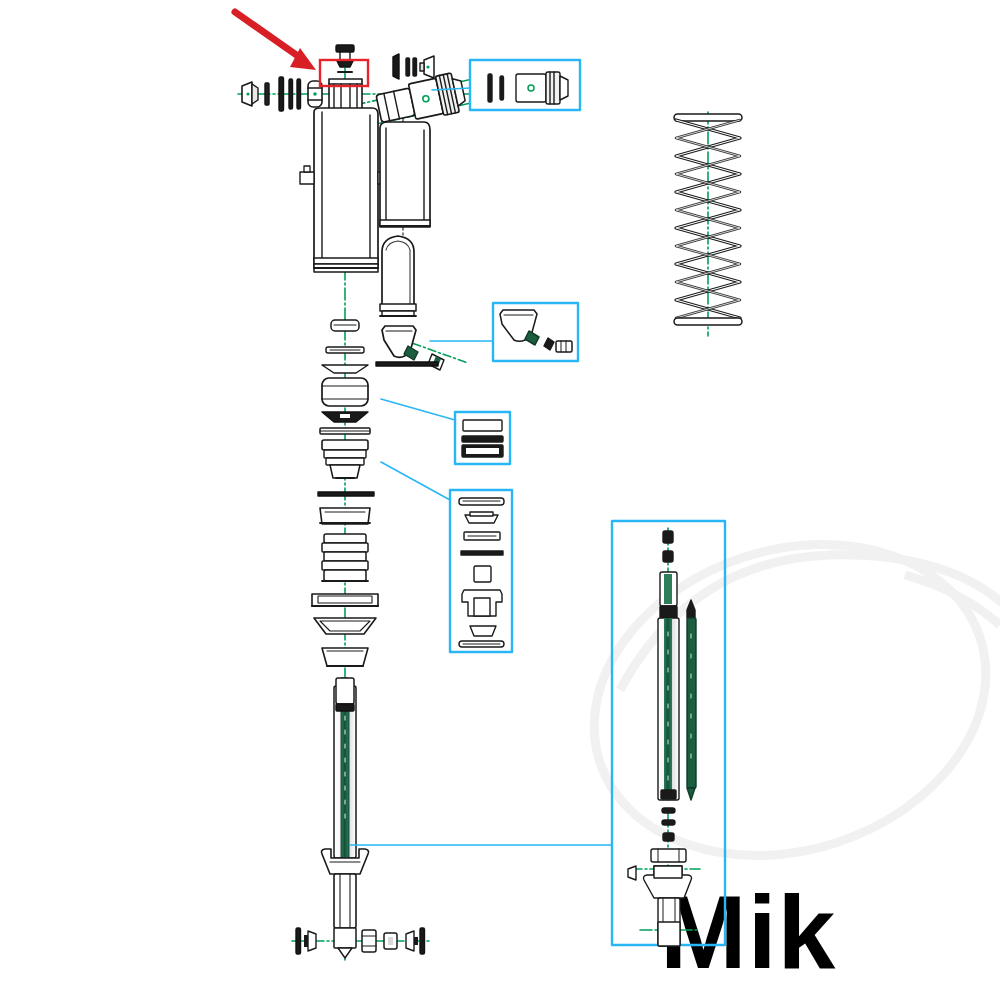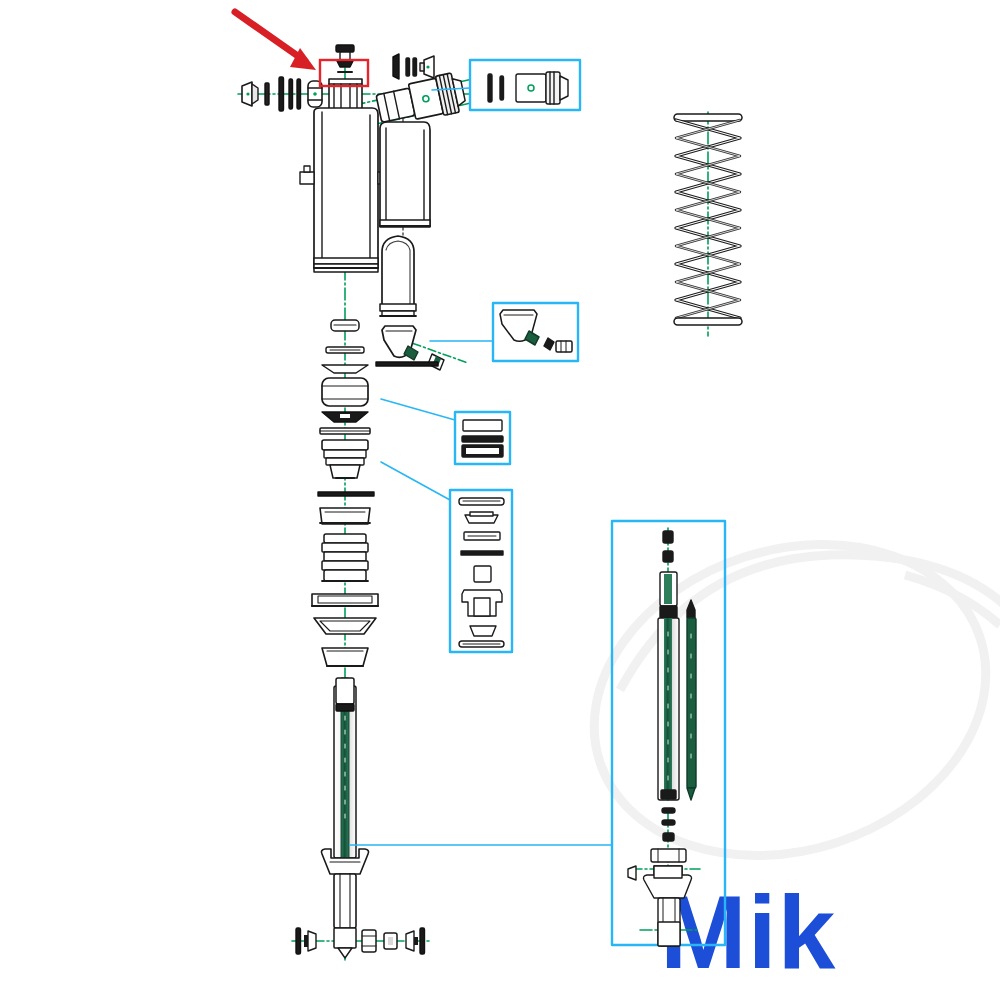--- a/index.html
+++ b/index.html
@@ -25,21 +25,21 @@
   .wm {
     position: absolute;
     pointer-events: none;
     user-select: none;
   }
   #watermark-text {
     left: 660px;
     top: 880px;
     font-size: 104px;
     font-weight: bold;
-    color: #1d4ed8;
+    color: #000000;
     letter-spacing: 1px;
     line-height: 1;
     font-family: "Liberation Sans", sans-serif;
     white-space: nowrap;
   }
 </style>
 </head>
 <body>
 
 <div id="stage">

